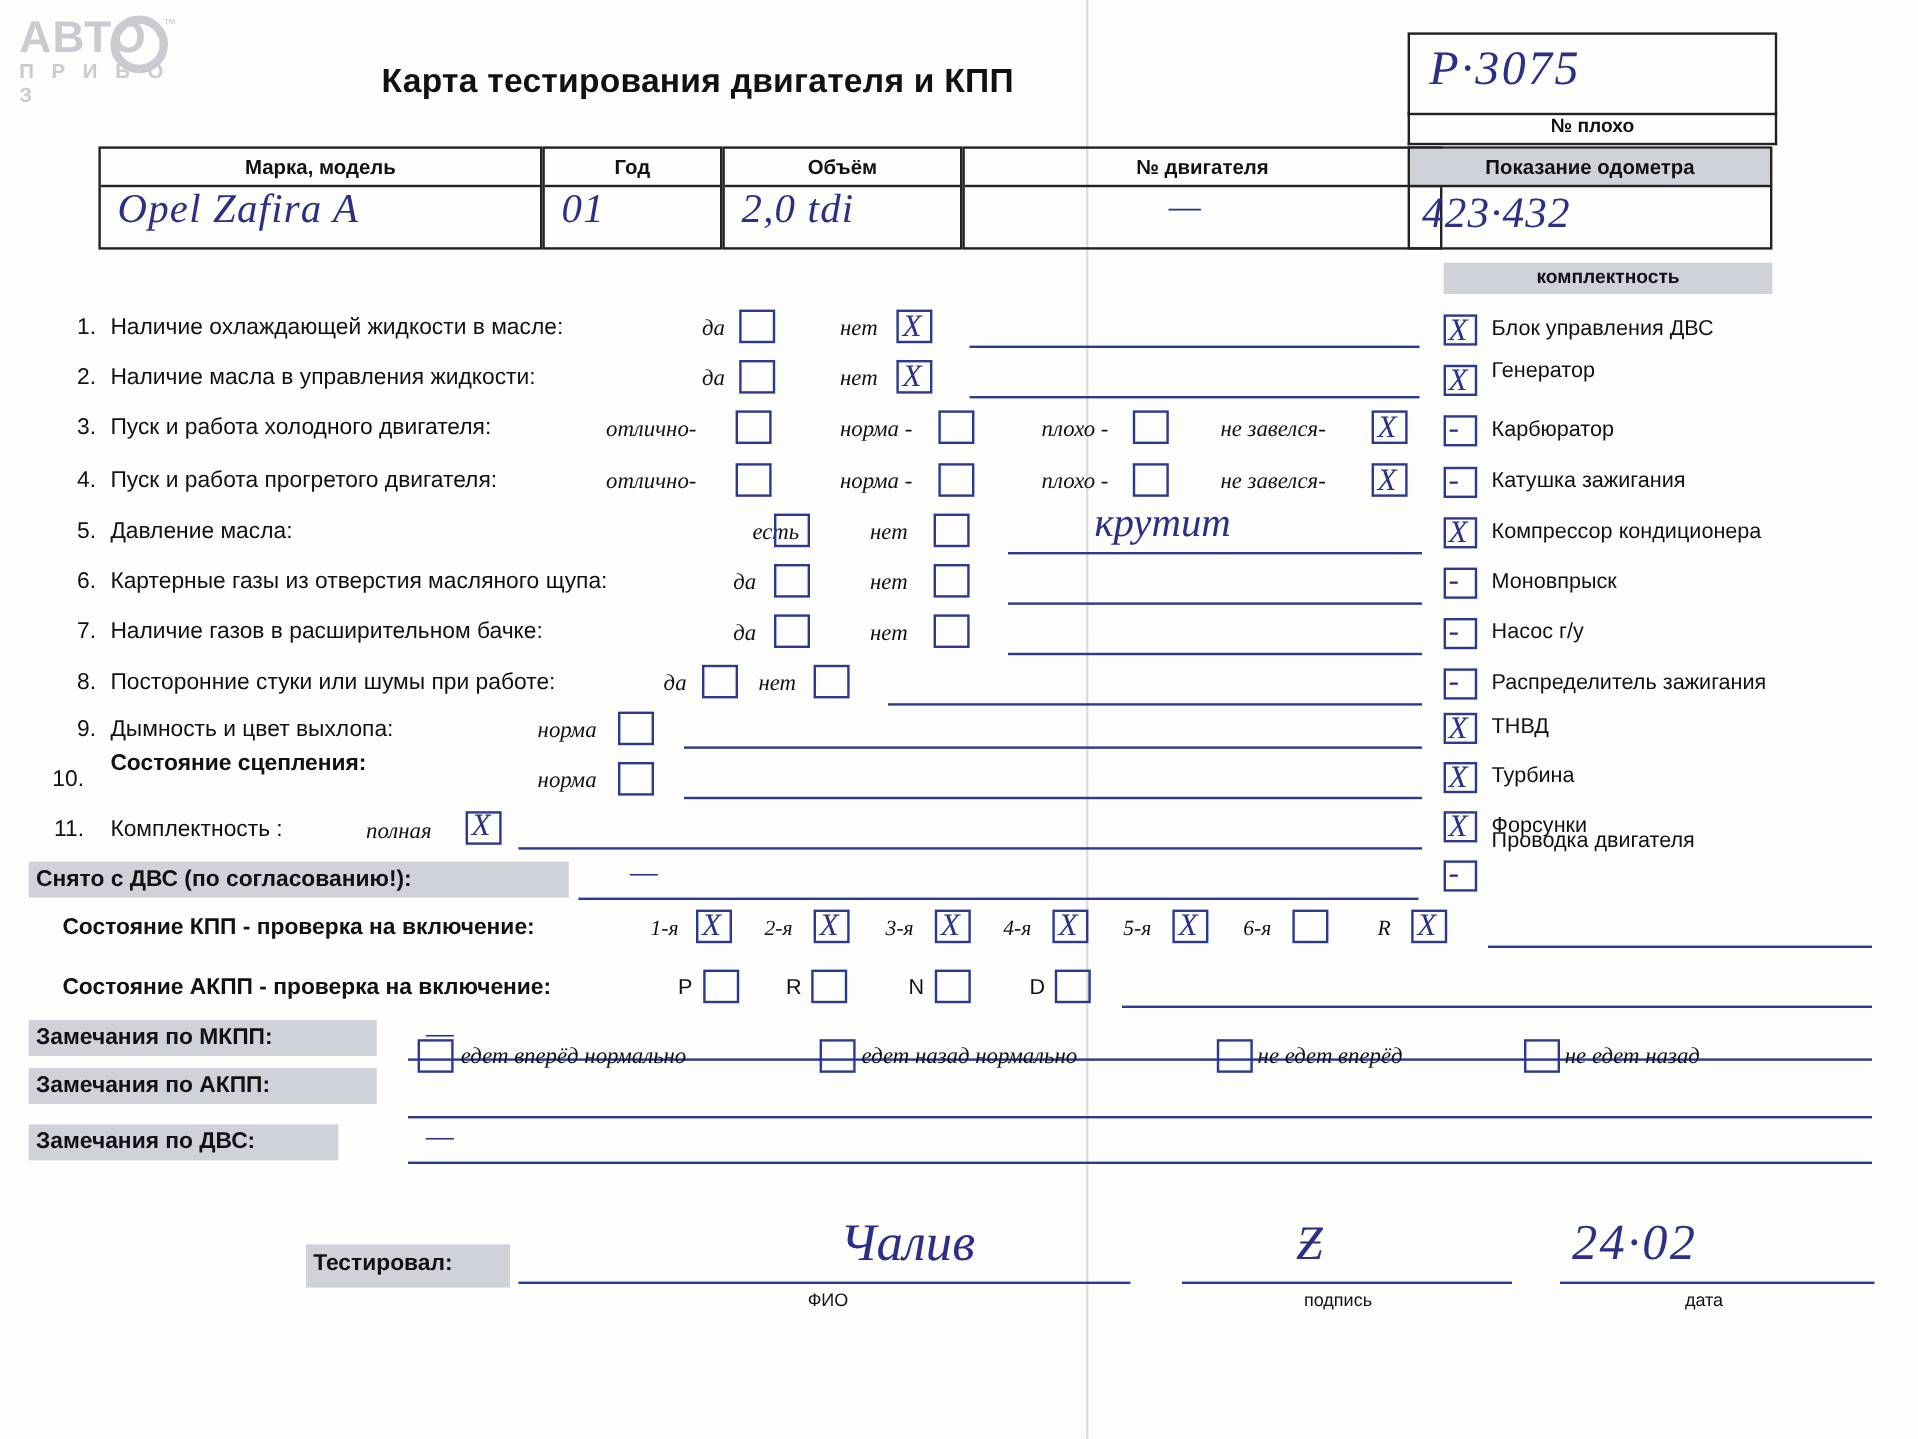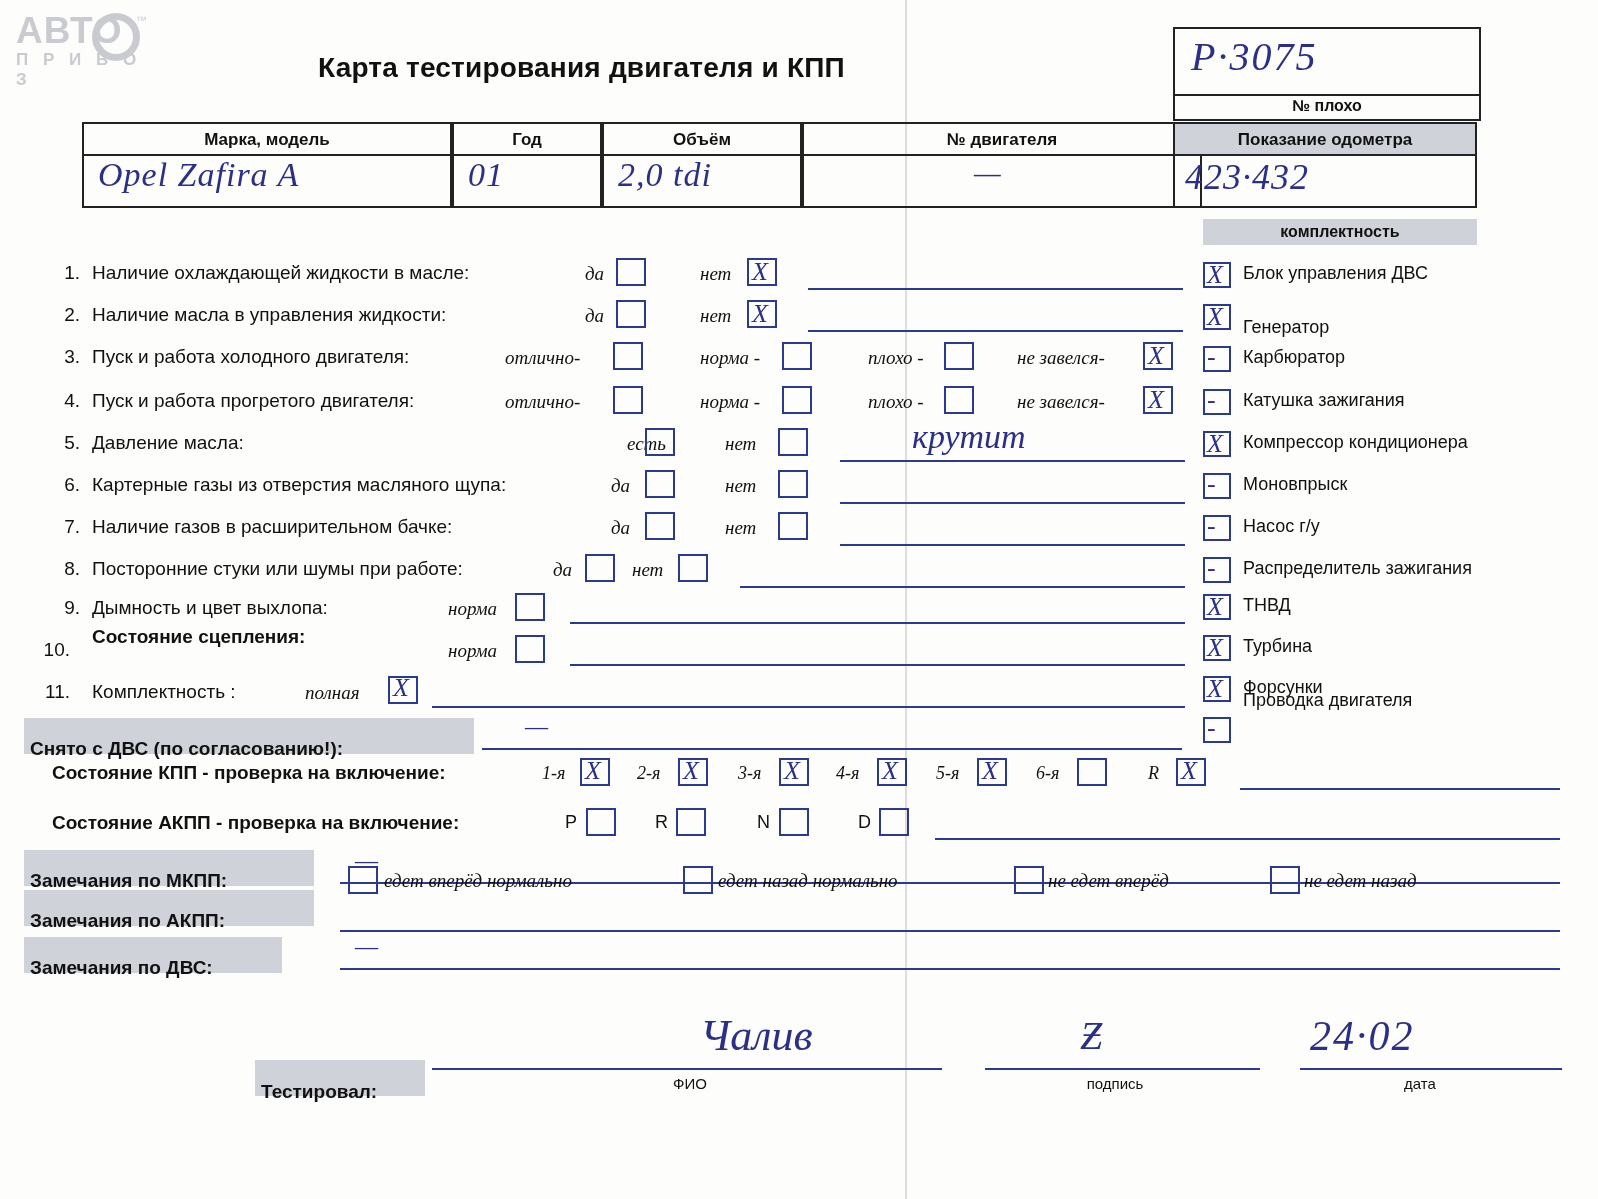--- a/index.html
+++ b/index.html
@@ -47,21 +47,21 @@
   .ital{font-family:"Liberation Serif",serif;font-style:italic;font-size:19px;position:absolute;}
   .box{position:absolute;width:30px;height:28px;border:2px solid #2b3a8f;box-sizing:border-box;}
   .line{position:absolute;height:0;border-bottom:2px solid #2b3a8f;}
 
   .xm{position:absolute;font-family:"Liberation Serif",serif;font-style:italic;color:#2b2f86;font-size:26px;line-height:1;}
   .hand{position:absolute;font-family:"Liberation Serif",serif;font-style:italic;color:#2b2f86;}
   .kbox{position:absolute;left:1203px;width:28px;height:26px;border:2px solid #2b3a8f;box-sizing:border-box;}
   .klbl{position:absolute;left:1243px;font-size:18px;}
 
   
-  .band{position:absolute;background:#cfd2d8;font-weight:bold;font-size:19px;padding:18px 6px;box-sizing:border-box;}
+  .band{position:absolute;background:#cfd2d8;font-weight:bold;font-size:19px;padding:2px 6px;box-sizing:border-box;}
 
   .rowlbl{position:absolute;font-weight:bold;font-size:19px;}
 
   .gearlbl{position:absolute;font-family:"Liberation Serif",serif;font-style:italic;font-size:18px;}
 
   .footlbl{position:absolute;font-size:15px;text-align:center;}
 
   .sig{position:absolute;font-family:"Liberation Serif",serif;font-style:italic;color:#2b2f86;}
 </style>
 </head>
@@ -210,21 +210,21 @@
   <div class="line" style="left:432px;top:706px;width:753px;"></div>
 
   <div class="kbox" style="top:262px;">
       <span class="xm" style="left:2px;top:-2px;">X</span>
     </div>
   <div class="klbl" style="top:263px;">Блок управления ДВС</div>
 
   <div class="kbox" style="top:304px;">
       <span class="xm" style="left:2px;top:-2px;">X</span>
     </div>
-  <div class="klbl" style="top:317px;">Генератор</div>
+  <div class="klbl" style="top:298px;">Генератор</div>
 
   <div class="kbox" style="top:346px;">
       <span class="xm" style="left:2px;top:-4px;">-</span>
     </div>
   <div class="klbl" style="top:347px;">Карбюратор</div>
 
   <div class="kbox" style="top:389px;">
       <span class="xm" style="left:2px;top:-4px;">-</span>
     </div>
   <div class="klbl" style="top:390px;">Катушка зажигания</div>
@@ -327,21 +327,21 @@
   <div class="box" style="left:1014px;top:866px;"></div>
   <div class="ital" style="left:1048px;top:870px;">не едет вперёд</div>
   <div class="box" style="left:1270px;top:866px;"></div>
   <div class="ital" style="left:1304px;top:870px;">не едет назад</div>
 
   <div class="band" style="left:24px;top:937px;width:258px;height:30px;line-height:26px;">Замечания по ДВС:</div>
   <div class="line" style="left:340px;top:930px;width:1220px;"></div>
   <div class="line" style="left:340px;top:968px;width:1220px;"></div>
   <div class="hand" style="left:355px;top:932px;font-size:26px;">—</div>
 
-  <div class="band" style="left:255px;top:1037px;width:170px;height:24px;line-height:28px;margin-top:23px;">Тестировал:</div>
+  <div class="band" style="left:255px;top:1037px;width:170px;height:36px;line-height:28px;">Тестировал:</div>
   <div class="line" style="left:432px;top:1068px;width:510px;"></div>
   <div class="sig" style="left:700px;top:1010px;font-size:44px;">Чалив</div>
   <div class="footlbl" style="left:620px;top:1075px;width:140px;">ФИО</div>
 
   <div class="line" style="left:985px;top:1068px;width:275px;"></div>
   <div class="sig" style="left:1080px;top:1012px;font-size:40px;">Ƶ</div>
   <div class="footlbl" style="left:1030px;top:1075px;width:170px;">подпись</div>
 
   <div class="line" style="left:1300px;top:1068px;width:262px;"></div>
   <div class="sig" style="left:1310px;top:1012px;font-size:42px;letter-spacing:2px;">24·02</div>

